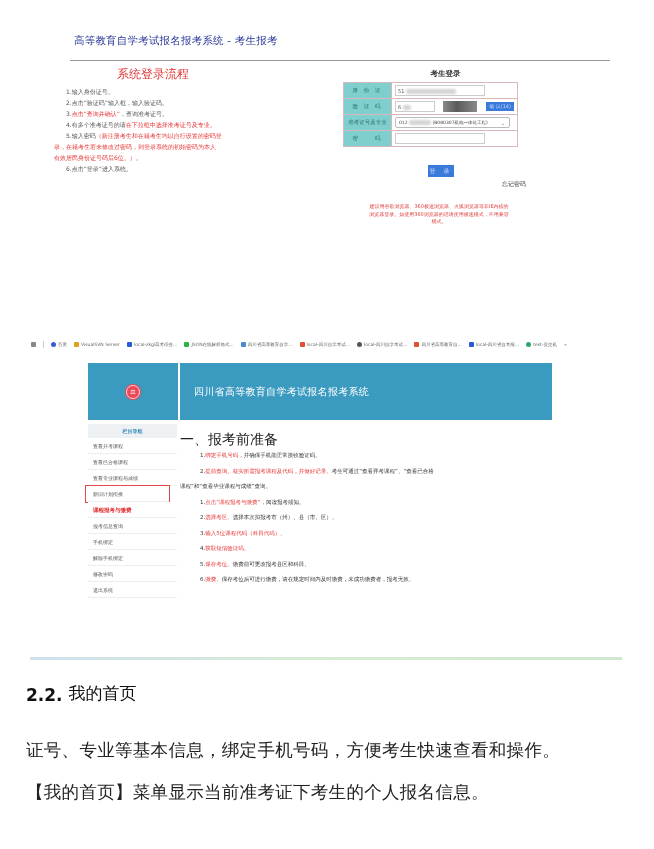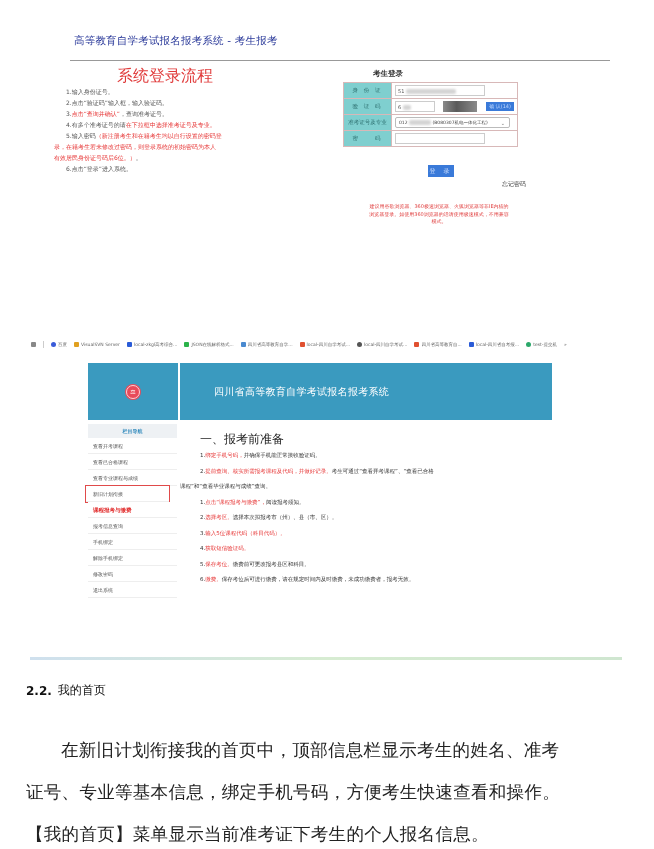--- a/index.html
+++ b/index.html
@@ -3,28 +3,28 @@
 <meta charset="utf-8">
 <style>
   * { margin:0; padding:0; box-sizing:border-box; }
   html, body { width:654px; height:849px; background:#ffffff; overflow:hidden; }
   body { position:relative; font-family:"DejaVu Sans","Liberation Sans",sans-serif; color:#222; }
 
   
   .shot1 { position:absolute; left:0; top:0; width:654px; height:250px; }
   .s1-title { position:absolute; left:74px; top:34px; font-size:10.5px; color:#2b3a9a; letter-spacing:0.2px; }
   .s1-rule { position:absolute; left:70px; top:60px; width:540px; height:1px; background:#999; }
-  .s1-flow-title { position:absolute; left:117px; top:66px; font-size:16px; color:#e03a3a; }
+  .s1-flow-title { position:absolute; left:117px; top:66px; font-size:12px; color:#e03a3a; }
   .s1-steps { position:absolute; left:60px; top:86px; width:180px; font-size:6px; line-height:11px; color:#555; }
   .s1-steps .red { color:#e63333; }
   .s1-steps .line { white-space:nowrap; }
   .s1-steps .indent { padding-left:6px; }
 
   .login-box { position:absolute; left:343px; top:66px; width:175px; }
-  .login-heading { text-align:left; font-size:7.5px; font-weight:bold; color:#333; height:16px; line-height:16px; margin-left:30px; }
+  .login-heading { text-align:center; font-size:7.5px; font-weight:bold; color:#333; height:16px; line-height:16px; margin-left:30px; }
   .login-table { border-collapse:collapse; width:175px; }
   .login-table td { border:1px solid #d8b8b8; height:16px; font-size:5.5px; padding:0 3px; }
   .login-table td.lbl { background:#7fcfcf; color:#2d6f6f; width:48px; text-align:center; letter-spacing:2px; }
   .field { display:inline-block; height:11px; border:1px solid #ccc; background:#fff; font-size:5px; line-height:10px; padding-left:2px; color:#555; vertical-align:middle; }
   .blur { display:inline-block; height:5px; background:#d4d4d4; border-radius:2px; vertical-align:middle; filter:blur(1px); }
   .captcha-img { display:inline-block; width:34px; height:11px; background:linear-gradient(90deg,#8a8a8a,#5a5a5a 40%,#8a8a8a); vertical-align:middle; margin-left:6px; filter:blur(0.6px); }
   .confirm-btn { display:inline-block; background:#3a7ad9; color:#bfd8ff; font-size:5px; height:9px; line-height:9px; padding:0 3px; vertical-align:middle; float:right; margin-top:1px; }
   .select-field { display:inline-block; width:115px; height:11px; border:1px solid #bbb; border-radius:2px; background:#fff; font-size:4.5px; line-height:10px; padding-left:3px; vertical-align:middle; color:#444; position:relative; }
   .select-field .chev { position:absolute; right:4px; top:0; font-size:5px; color:#666; }
   .login-btn { position:absolute; left:97px; top:165px; width:26px; height:12px; background:#3a7ad9; color:#cfe0ff; font-size:6px; text-align:center; line-height:12px; letter-spacing:3px; }
@@ -39,39 +39,39 @@
   
   .shot2 { position:absolute; left:26px; top:336px; width:600px; height:300px; }
   .bookmarks { position:absolute; left:0; top:0; width:600px; height:16px; display:flex; align-items:center; gap:7px; font-size:4.5px; color:#666; padding-left:5px; white-space:nowrap; overflow:hidden; }
   .bookmarks .bm { display:flex; align-items:center; gap:2px; }
   .bookmarks .bm-ico { display:inline-block; width:5px; height:5px; border-radius:1px; }
   .bookmarks .sep { width:1px; height:7px; background:#ccc; }
 
   .sys-header { position:absolute; left:62px; top:27px; width:464px; height:57px; display:flex; gap:2px; }
   .sys-logo-cell { width:90px; height:57px; background:#3a9abf; display:flex; align-items:center; justify-content:center; }
   .sys-logo { width:14px; height:14px; border-radius:50%; background:#e84a5a; border:1.5px solid #ffd0d5; box-shadow:0 0 0 1px #e84a5a; display:flex; align-items:center; justify-content:center; color:#fff; font-size:6px; }
-  .sys-title-cell { flex:1; height:57px; background:#3a9abf; display:flex; align-items:center; padding-left:34px; color:#fff; font-size:10px; letter-spacing:0.3px; font-family:"DejaVu Sans","Liberation Sans",sans-serif; }
+  .sys-title-cell { flex:1; height:57px; background:#3a9abf; display:flex; align-items:center; padding-left:14px; color:#fff; font-size:10px; letter-spacing:0.3px; font-family:"DejaVu Sans","Liberation Sans",sans-serif; }
 
   .side-nav { position:absolute; left:62px; top:88px; width:89px; font-size:5px; color:#555; }
   .side-nav .nav-head { background:#eef1f4; color:#3a8fbf; text-align:center; height:14px; line-height:14px; font-weight:bold; }
   .side-nav .nav-item { height:16px; line-height:16px; padding-left:5px; border-bottom:1px solid #eee; background:#fff; position:relative; }
   .side-nav .nav-item.active { color:#e02424; font-weight:bold; font-size:5.5px; }
   .side-nav .nav-item.boxed { outline:1px solid #e04a4a; outline-offset:0px; width:83px; margin-left:-2px; padding-left:7px; }
 
   .sys-content { position:absolute; left:154px; top:94px; width:420px; font-size:5.5px; color:#333; }
-  .sec-title { font-size:12px; color:#222; margin-left:20px; height:18px; line-height:18px; font-family:"DejaVu Sans","Liberation Sans",sans-serif; }
+  .sec-title { font-size:14px; color:#222; height:18px; line-height:18px; font-family:"DejaVu Sans","Liberation Sans",sans-serif; }
   .sys-line { line-height:15.5px; margin-left:20px; white-space:nowrap; }
   .sys-line .red { color:#e63333; }
   .sys-line.wrap-tail { margin-left:0; }
 
   
   .divider { position:absolute; left:30px; top:657px; width:592px; height:3px; background:linear-gradient(90deg,#cfe0ee,#d7ecd2 50%,#cfe6d0); }
 
   
-  .sec-heading { position:absolute; left:26px; top:682px; font-size:12px; color:#111; display:flex; align-items:center; gap:6px; }
+  .sec-heading { position:absolute; left:26px; top:682px; font-size:17px; color:#111; display:flex; align-items:flex-end; gap:6px; }
   .sec-heading .num { font-family:"DejaVu Sans","Liberation Sans",sans-serif; font-weight:bold; }
   .sec-heading .txt { font-family:Liberation Mono, monospace; }
 
   .para2 { top:729px; line-height:42px; }
   .para2 .l1 { padding-left:35px; }
 </style>
 </head>
 <body>
 
 <div class="shot1">
@@ -218,16 +218,15 @@
 </div>
 
 <div class="divider"></div>
 
 <div class="sec-heading">
   <span class="num">2.2.</span>
   <span class="txt">我的首页</span>
 </div>
 
 <div class="para para2">
-  <div class="l1">在新旧计划衔接我的首页中，顶部信息栏显示考生的姓名、准考</div>
   <div>证号、专业等基本信息，绑定手机号码，方便考生快速查看和操作。</div>
   <div>【我的首页】菜单显示当前准考证下考生的个人报名信息。</div>
 </div>
 
 </body></html>

